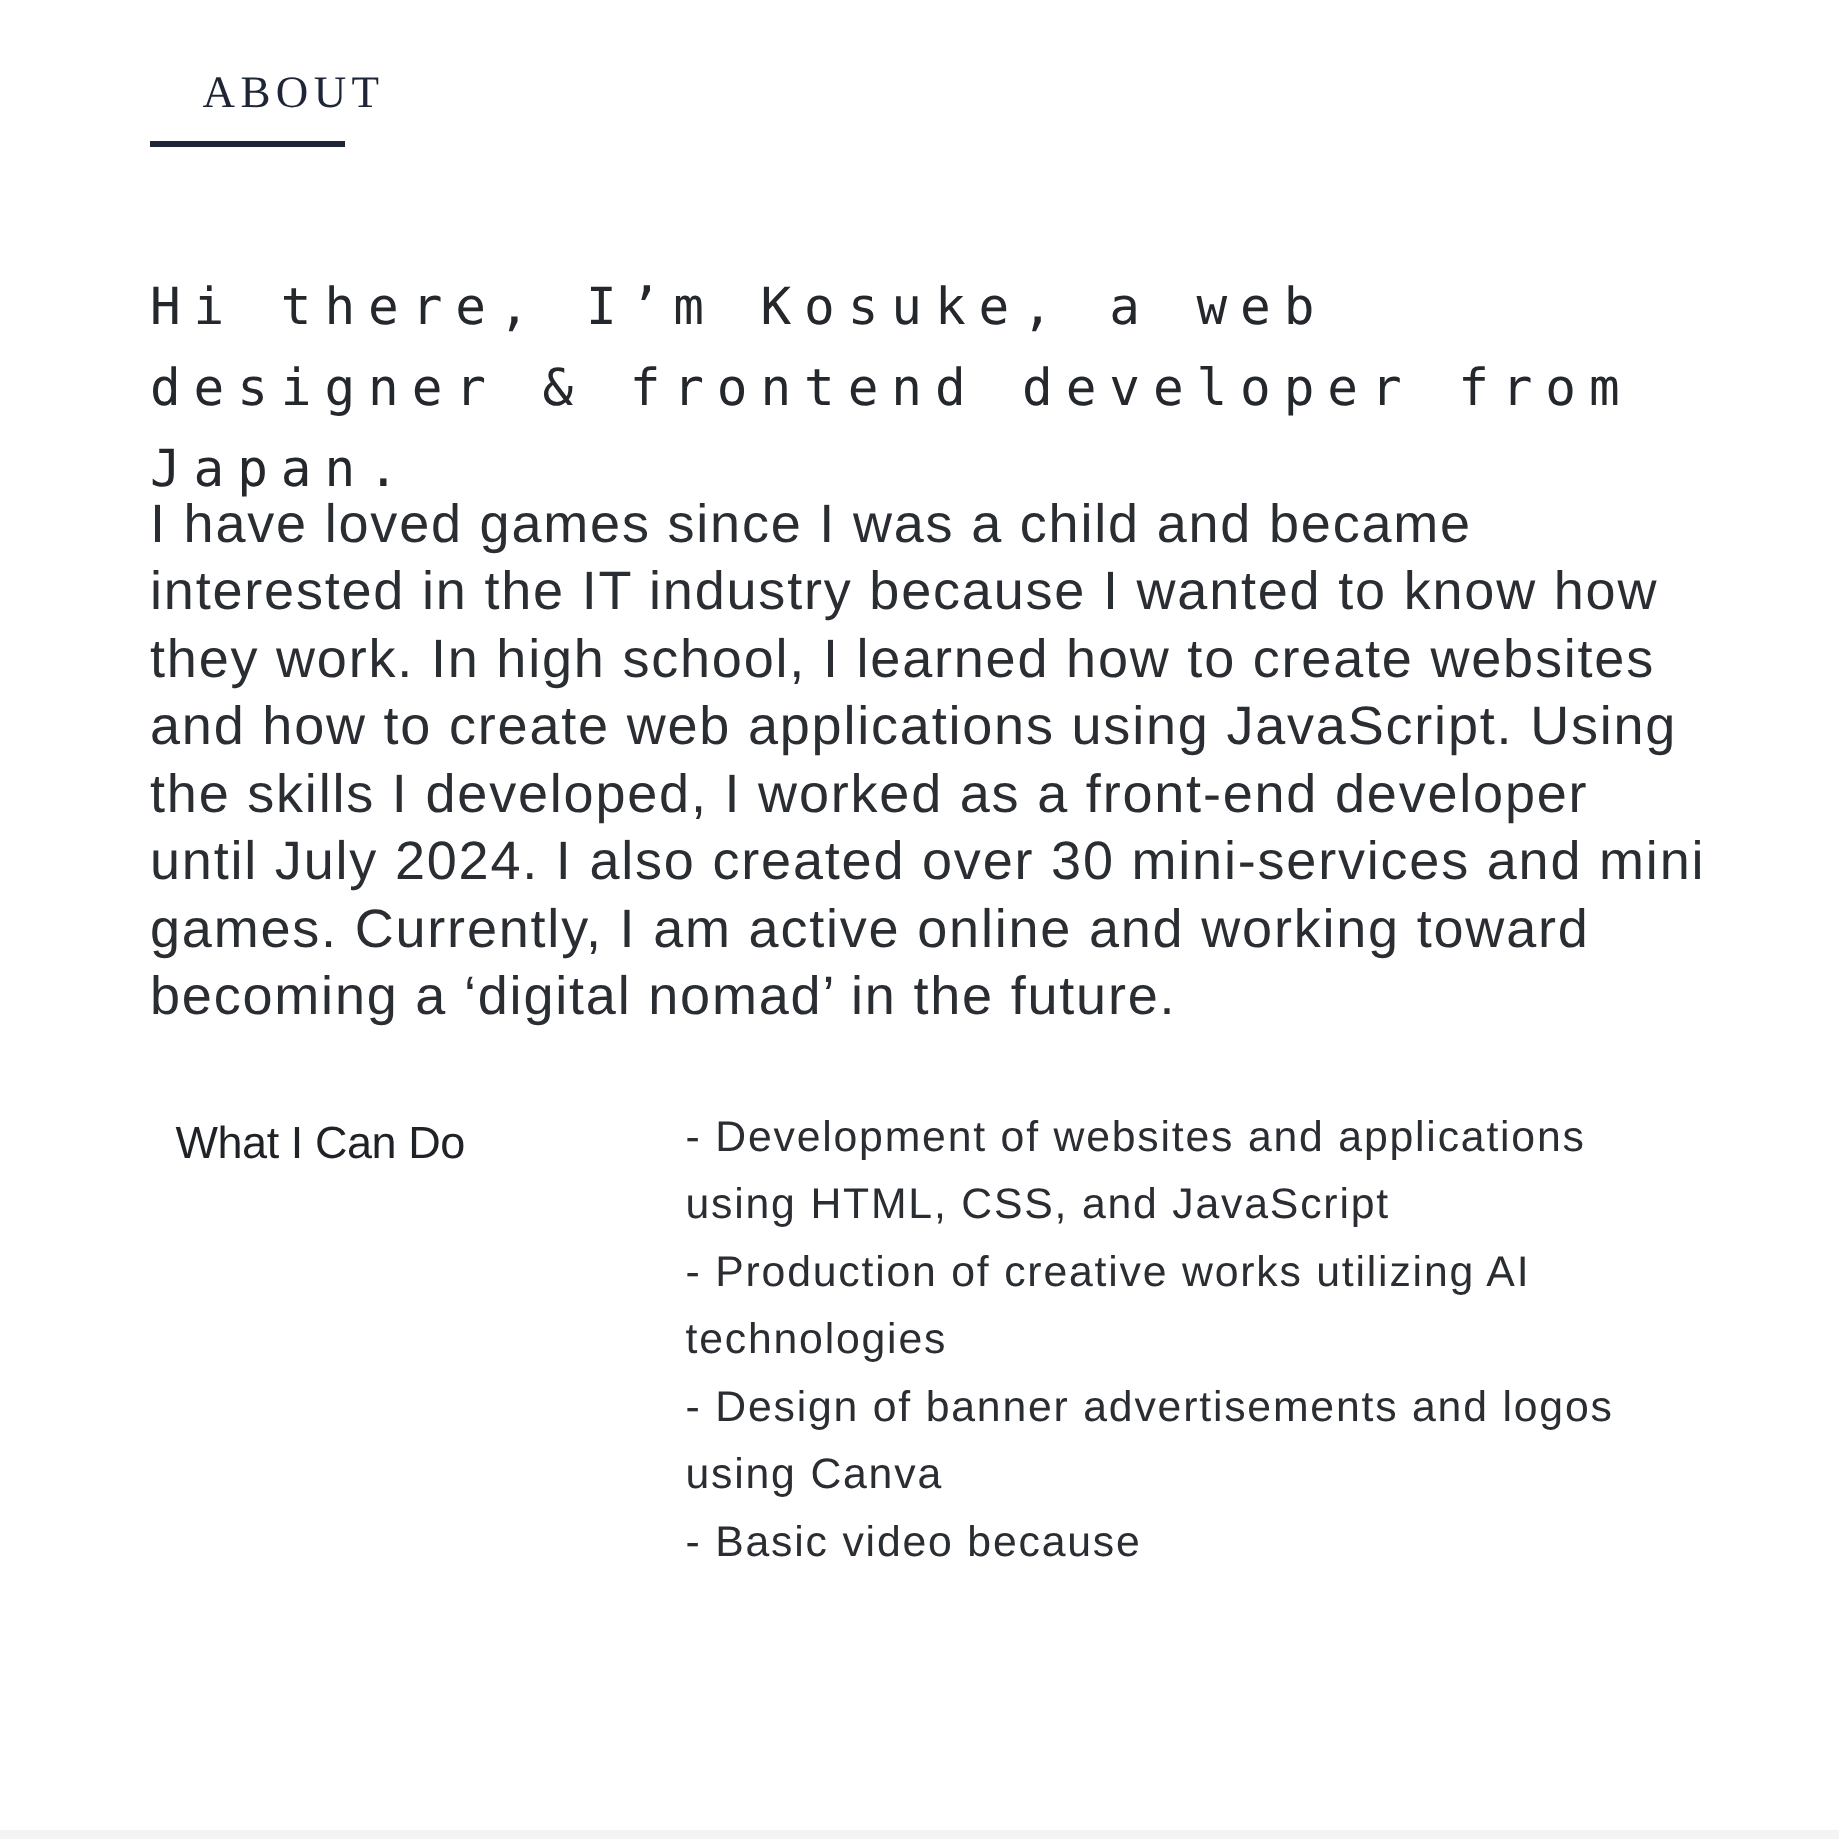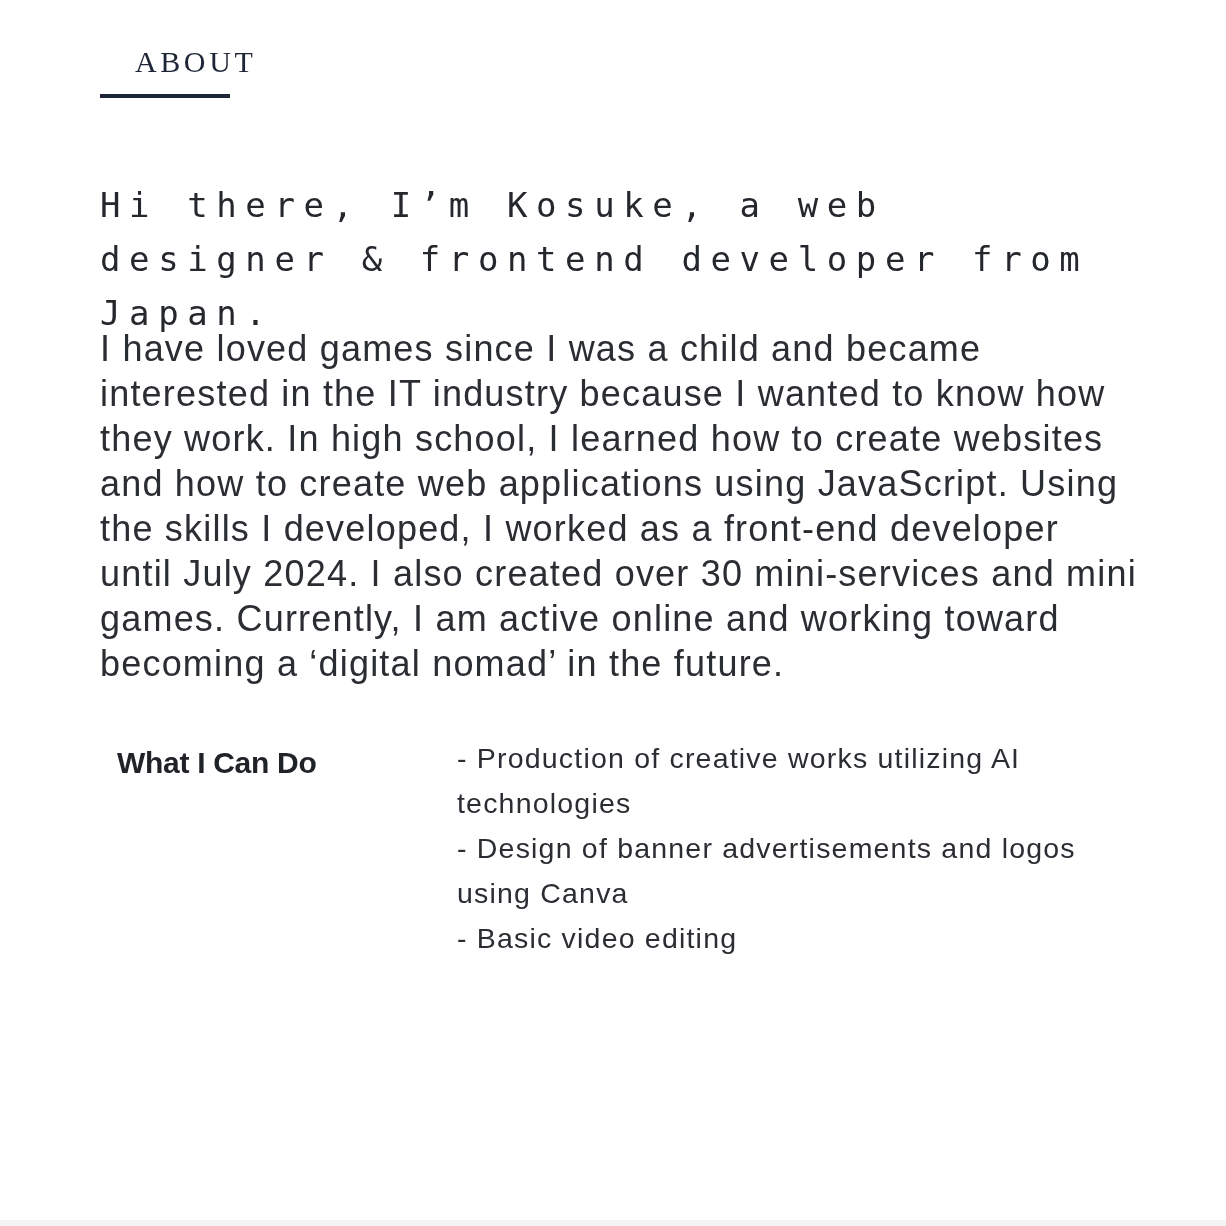--- a/index.html
+++ b/index.html
@@ -84,21 +84,21 @@
     left: 100px;
     top: 736px;
     width: 1040px;
   }
   .skills-heading {
     position: absolute;
     left: 17px;
     top: 5px;
     margin: 0;
     font-family: "Liberation Sans", sans-serif;
-    font-weight: bold;
+    font-weight: normal;
     font-size: 30px;
     line-height: 44px;
     letter-spacing: -0.3px;
     color: #1f2226;
   }
   .skills-list {
     position: absolute;
     left: 357px;
     top: 0;
     width: 680px;
@@ -126,21 +126,22 @@
     <div class="section-tab-underline"></div>
   </div>
 
   <h1 class="headline">Hi there, I’m Kosuke, a web designer &amp; frontend developer from Japan.</h1>
 
   <p class="intro">I have loved games since I was a child and became interested in the IT industry because I wanted to know how they work. In high school, I learned how to create websites and how to create web applications using JavaScript. Using the skills I developed, I worked as a front-end developer until July 2024. I also created over 30 mini-services and mini games. Currently, I am active online and working toward becoming a ‘digital nomad’ in the future.</p>
 
   <div class="skills-row">
     <h2 class="skills-heading">What I Can Do</h2>
     <ul class="skills-list">
+      <li>- Development of websites and applications using HTML, CSS, and JavaScript</li>
       <li>- Production of creative works utilizing AI technologies</li>
       <li>- Design of banner advertisements and logos using Canva</li>
-      <li>- Basic video editing</li>
+      <li>- Basic video because</li>
     </ul>
   </div>
 
 </div>
 
 <div class="bottom-band"></div>
 
 </body></html>

